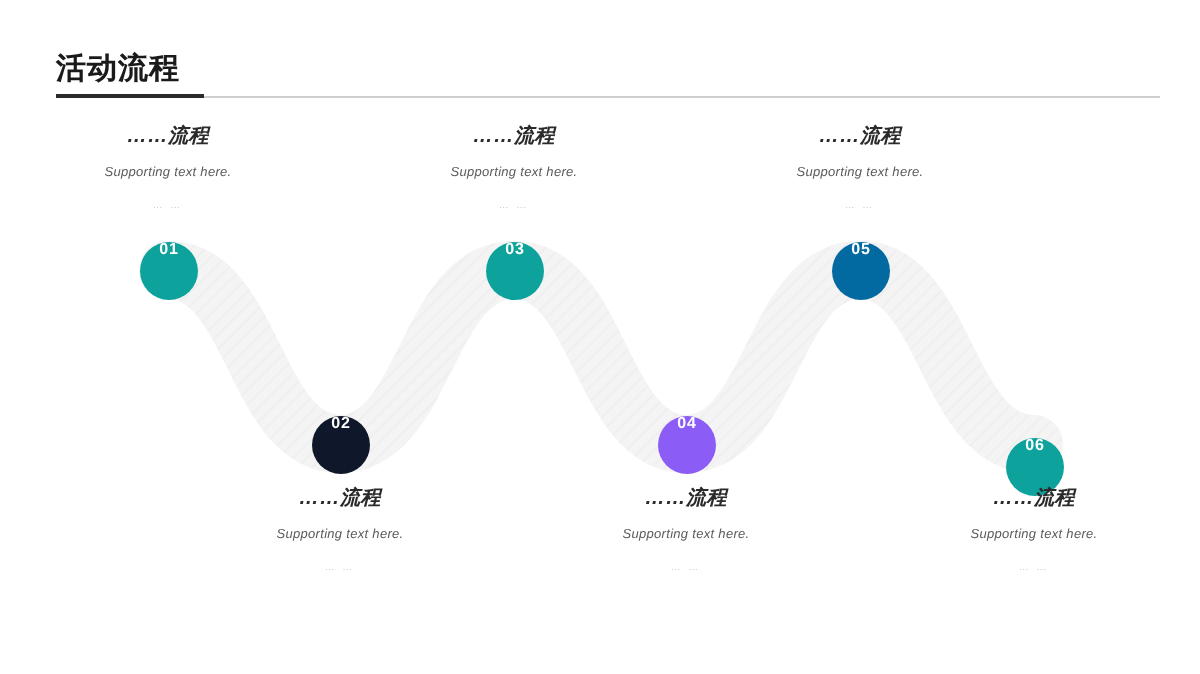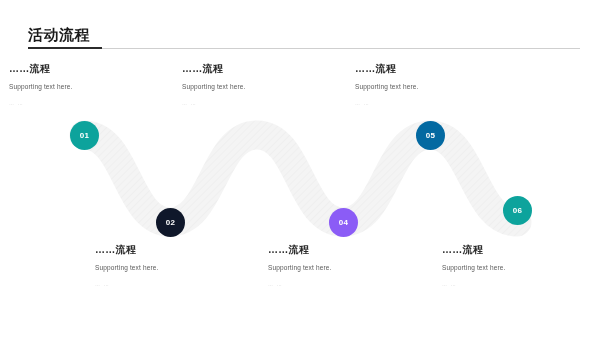--- a/index.html
+++ b/index.html
@@ -78,36 +78,37 @@
     pointer-events: none;
   }
 
   
   .step-node {
     position: absolute;
     width: 29px;
     height: 29px;
     border-radius: 50%;
     display: flex;
-    align-items: center;
+    align-items: flex-start;
     justify-content: center;
   }
   .step-number {
     font-size: 8px;
     font-weight: bold;
     color: #ffffff;
     letter-spacing: 0.4px;
     line-height: 1;
   }
 
   
   .step-text {
     position: absolute;
     width: 150px;
-    text-align: left;
+    text-align: center;
+    font-style: italic;
   }
   .step-heading {
     font-size: 10px;
     font-weight: bold;
     color: #2a2a2a;
     line-height: 13px;
     letter-spacing: 0.3px;
     white-space: nowrap;
   }
   .step-support {
@@ -154,27 +155,30 @@
                C 386 222, 386 135, 430 135
                C 473 135, 473 222, 517 222" fill="none" stroke="url(#hatch)" stroke-width="29" stroke-linecap="round"></path>
     </svg>
 
     <div class="step-node" style="left: 70px; top: 121px; background: rgb(13, 163, 156);">
       <span class="step-number">01</span>
     </div>
     <div class="step-node" style="left: 156px; top: 208px; background: #0f172a;">
       <span class="step-number">02</span>
     </div>
+    <div class="step-node" style="left: 243px; top: 121px; background: rgb(13, 163, 156);">
+      <span class="step-number">03</span>
+    </div>
     <div class="step-node" style="left: 329px; top: 208px; background: #8b5cf6;">
       <span class="step-number">04</span>
     </div>
     <div class="step-node" style="left: 416px; top: 121px; background: #0369a1;">
       <span class="step-number">05</span>
     </div>
-    <div class="step-node" style="left: 503px; top: 196px; background: rgb(13, 163, 156);">
+    <div class="step-node" style="left: 503px; top: 219px; background: rgb(13, 163, 156);">
       <span class="step-number">06</span>
     </div>
 
     <div class="step-text" style="left:9px; top:62px;">
       <div class="step-heading" style="color: rgb(42, 42, 42);">……流程</div>
       <div class="step-support" style="color: rgb(90, 90, 90);">Supporting text here.</div>
       <div class="step-note" style="color: rgb(201, 201, 201);">… …</div>
     </div>
 
     <div class="step-text" style="left:95px; top:243px;">

